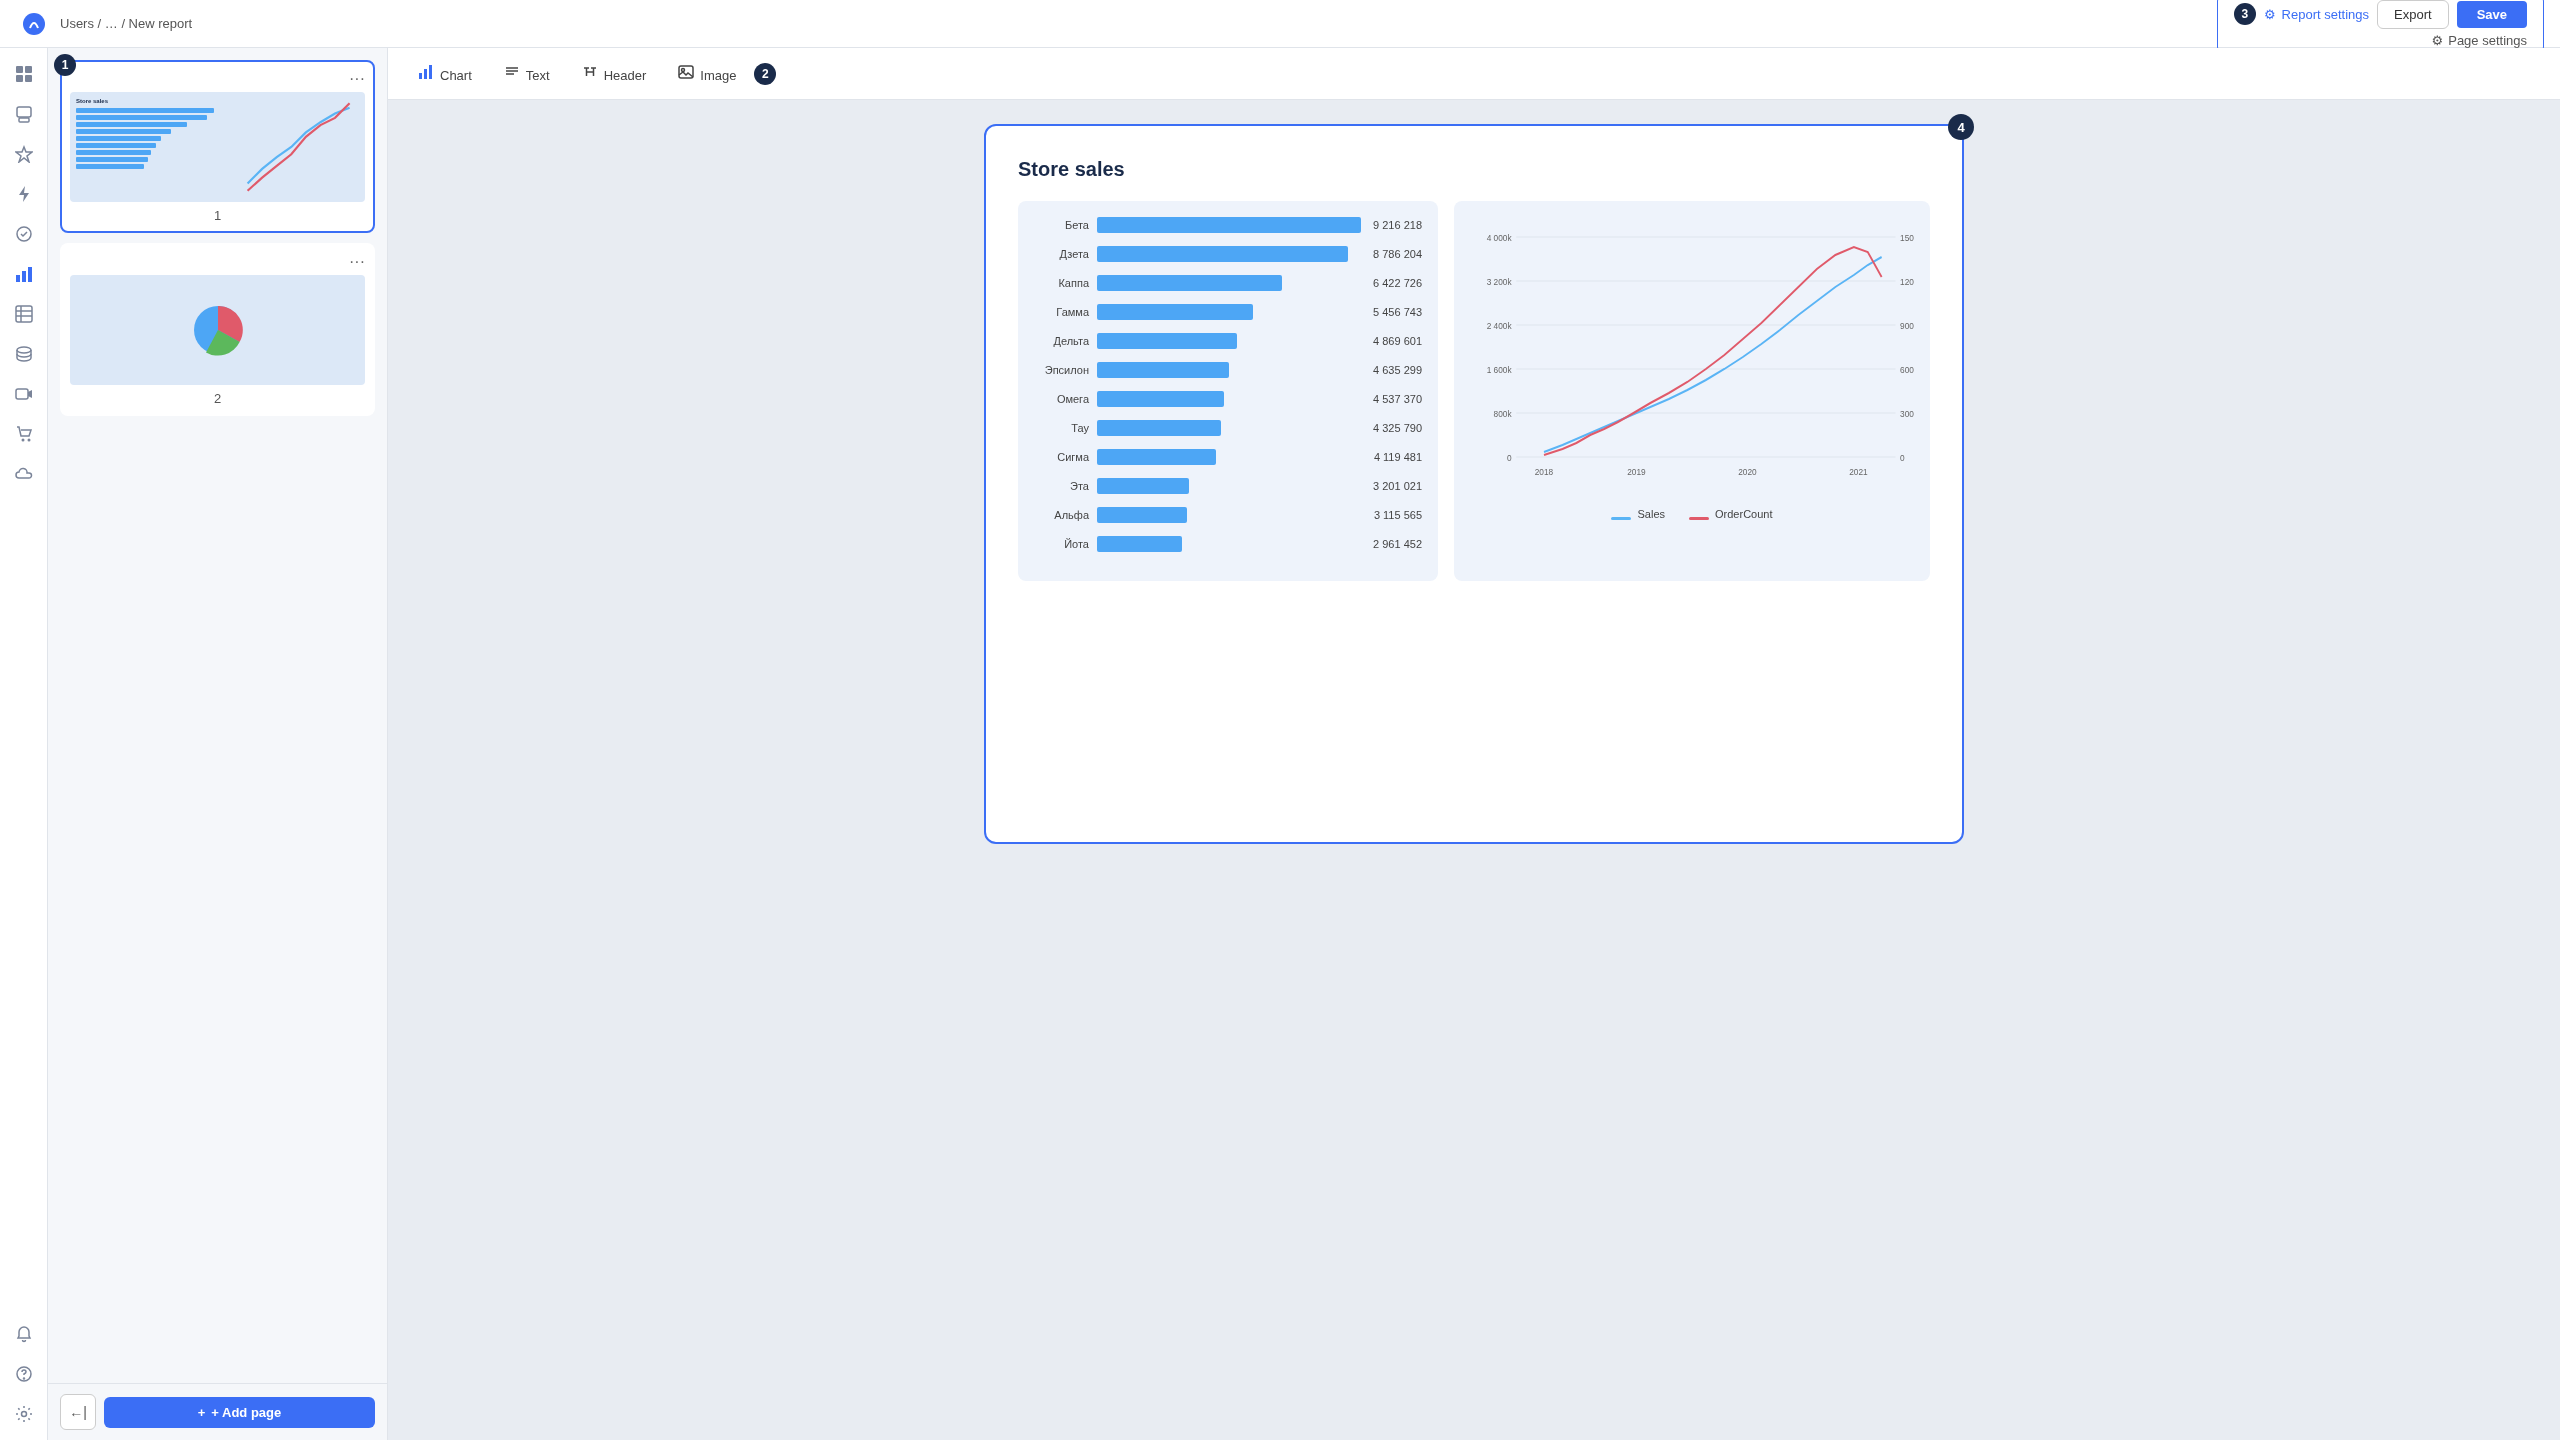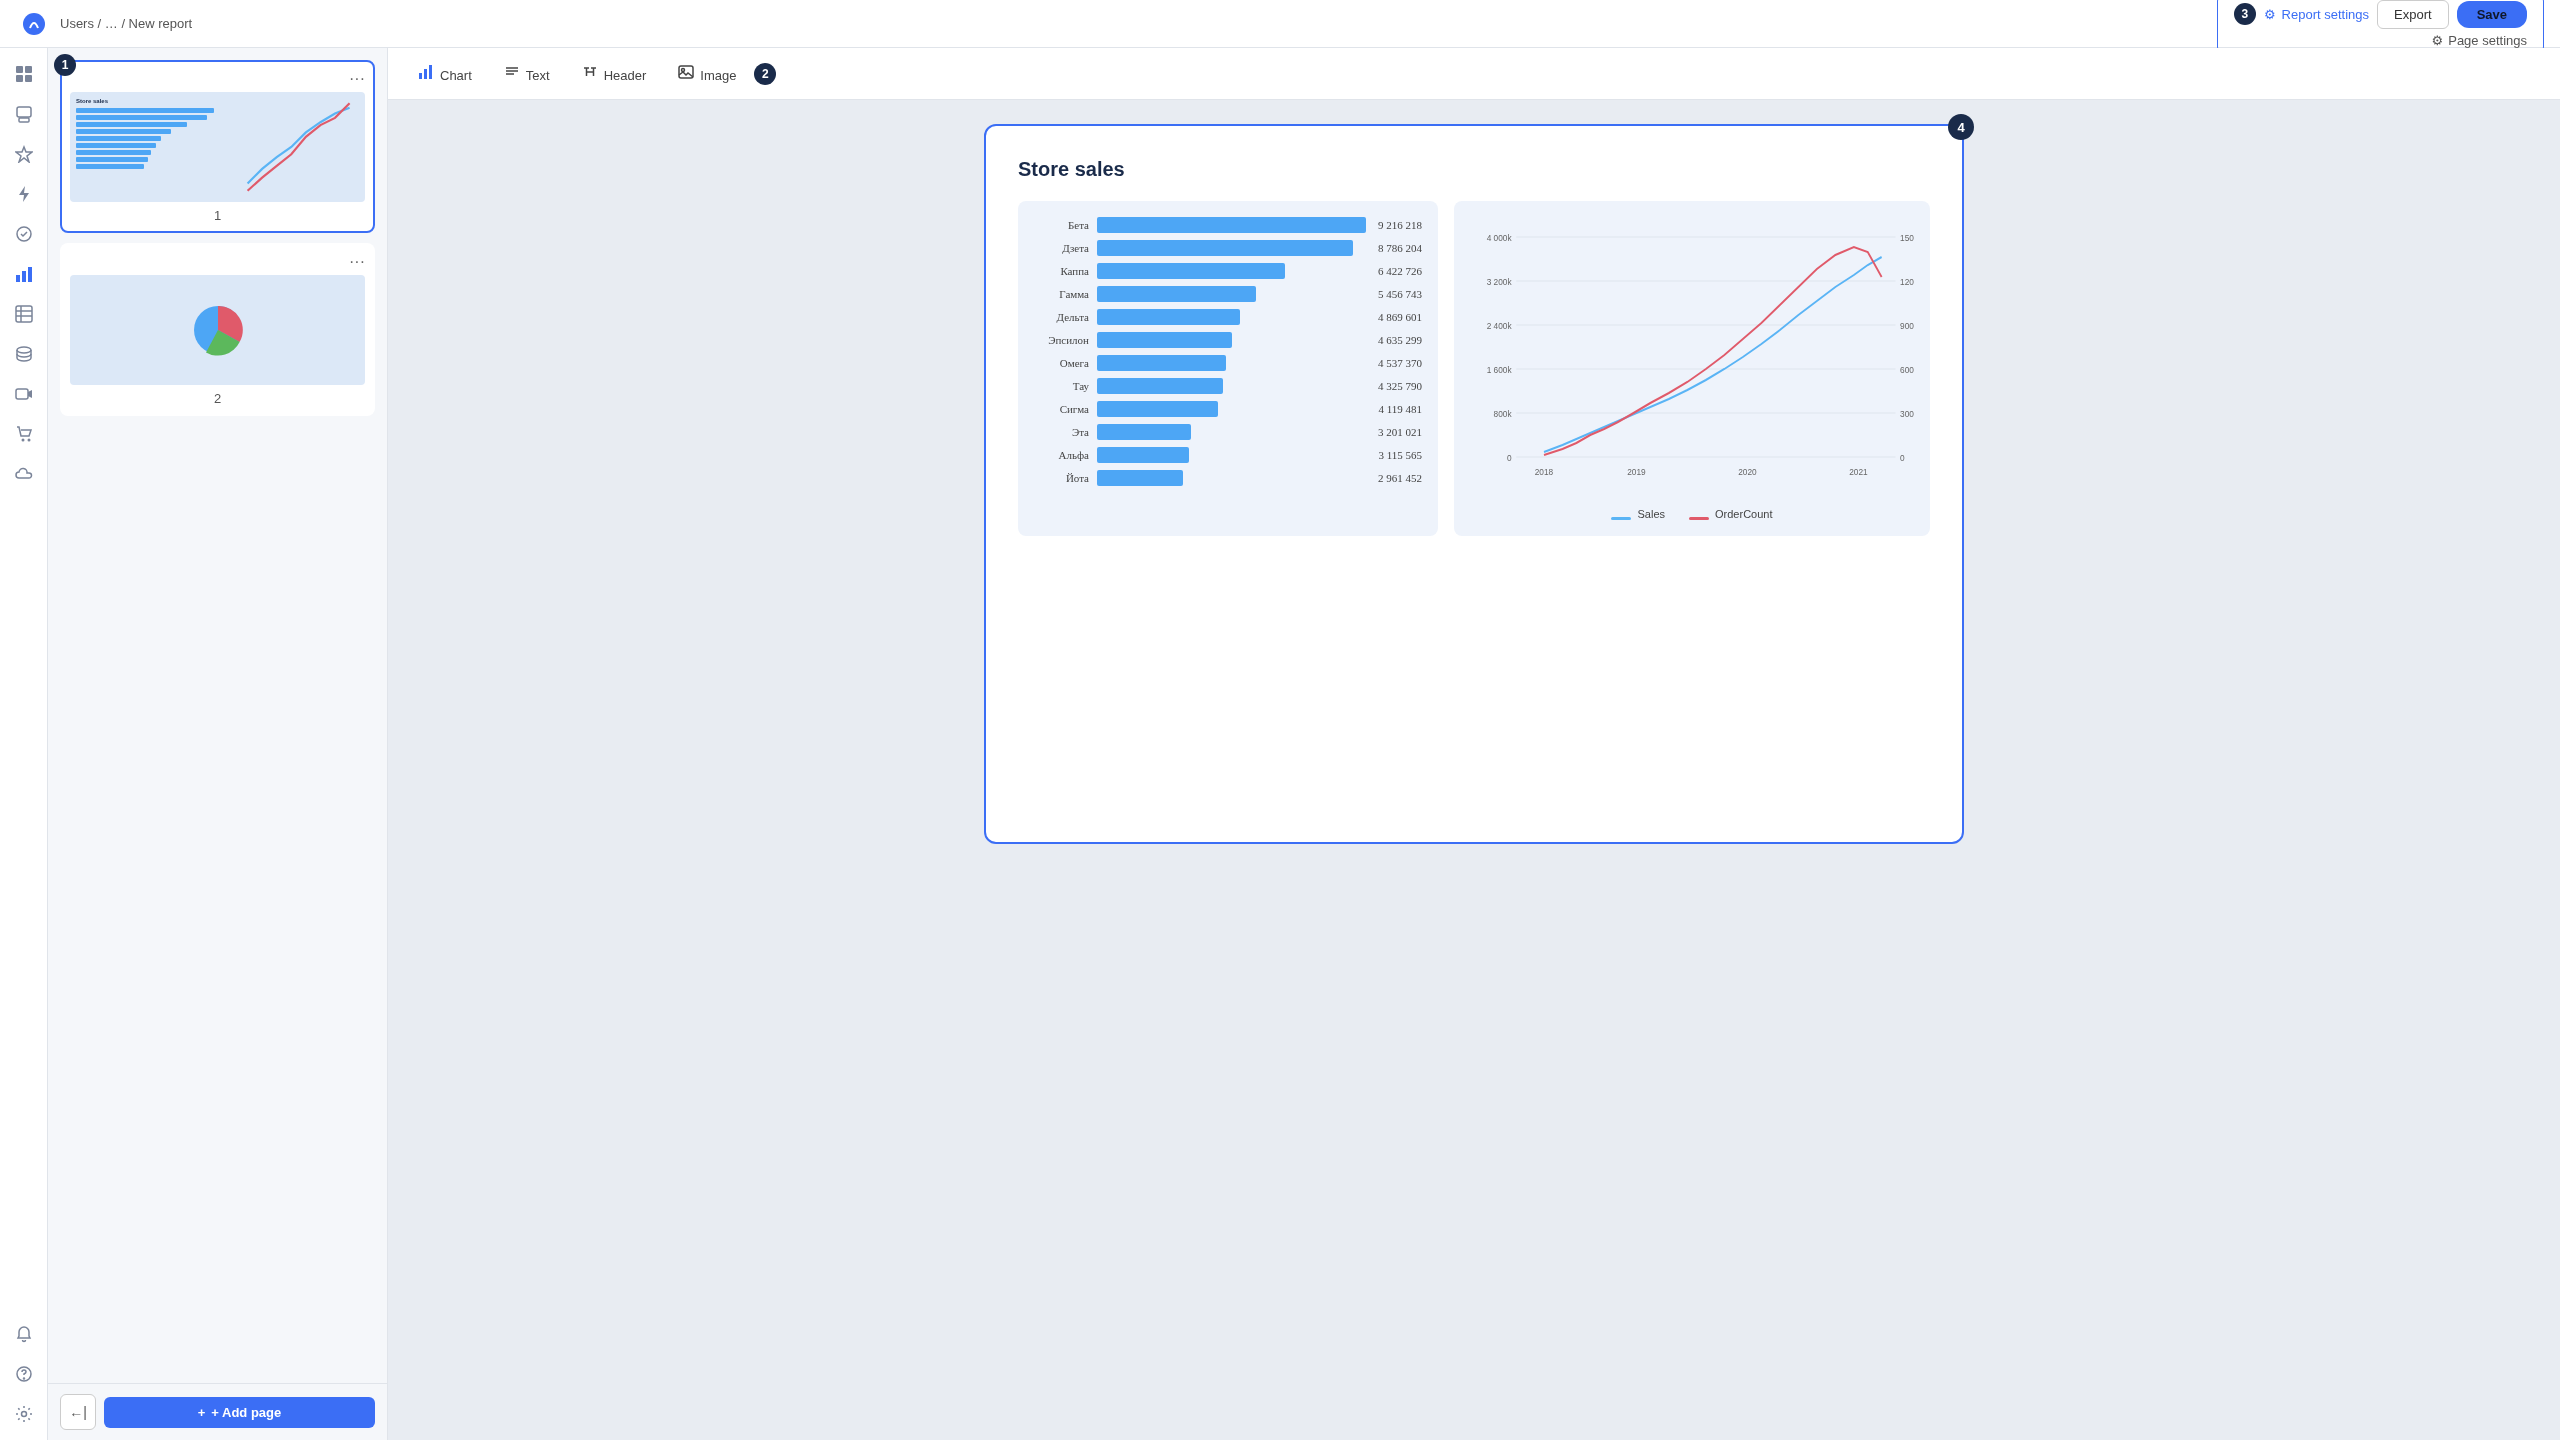--- a/index.html
+++ b/index.html
@@ -22,21 +22,21 @@
     .step-badge {
       background: #1a2b4a; color: #fff; border-radius: 50%;
       width: 22px; height: 22px; display: flex; align-items: center; justify-content: center;
       font-size: 12px; font-weight: bold;
     }
     .btn-export {
       border: 1px solid #ccc; background: #fff; border-radius: 6px;
       padding: 6px 16px; cursor: pointer; font-size: 13px; color: #333;
     }
     .btn-save {
-      background: #3b6ef5; color: #0f172a; border: none; border-radius: 12px;
+      background: #3b6ef5; color: #ffffff; border: none; border-radius: 4px;
       padding: 6px 20px; cursor: pointer; font-size: 13px; font-weight: 600;
     }
     .page-settings-btn {
       display: flex; align-items: center; gap: 5px;
       color: #555; cursor: pointer; font-size: 13px;
     }
 
     
     .main-layout { display: flex; flex: 1; overflow: hidden; }
 
@@ -128,21 +128,21 @@
 
     
     .report-title { font-size: 20px; font-weight: 700; color: #1a2b4a; margin-bottom: 20px; }
     .charts-row { display: flex; gap: 16px; }
 
     
     .bar-chart-container {
       background: #eef3fb; border-radius: 8px; padding: 16px;
       flex: 0 0 420px;
     }
-    .bar-row { display: flex; align-items: center; margin-bottom: 7px; gap: 8px; font-family: Liberation Serif, serif; }
+    .bar-row { display: flex; align-items: center; margin-bottom: 13px; gap: 8px; }
     .bar-label { width: 55px; text-align: right; font-size: 11px; color: #444; flex-shrink: 0; }
     .bar-track { flex: 1; height: 16px; background: transparent; position: relative; }
     .bar-fill { height: 100%; background: #4da6f5; border-radius: 2px; }
     .bar-value { font-size: 11px; color: #444; margin-left: 4px; white-space: nowrap; flex-shrink: 0; }
 
     
     .line-chart-container {
       background: #eef3fb; border-radius: 8px; padding: 16px;
       flex: 1;
     }

